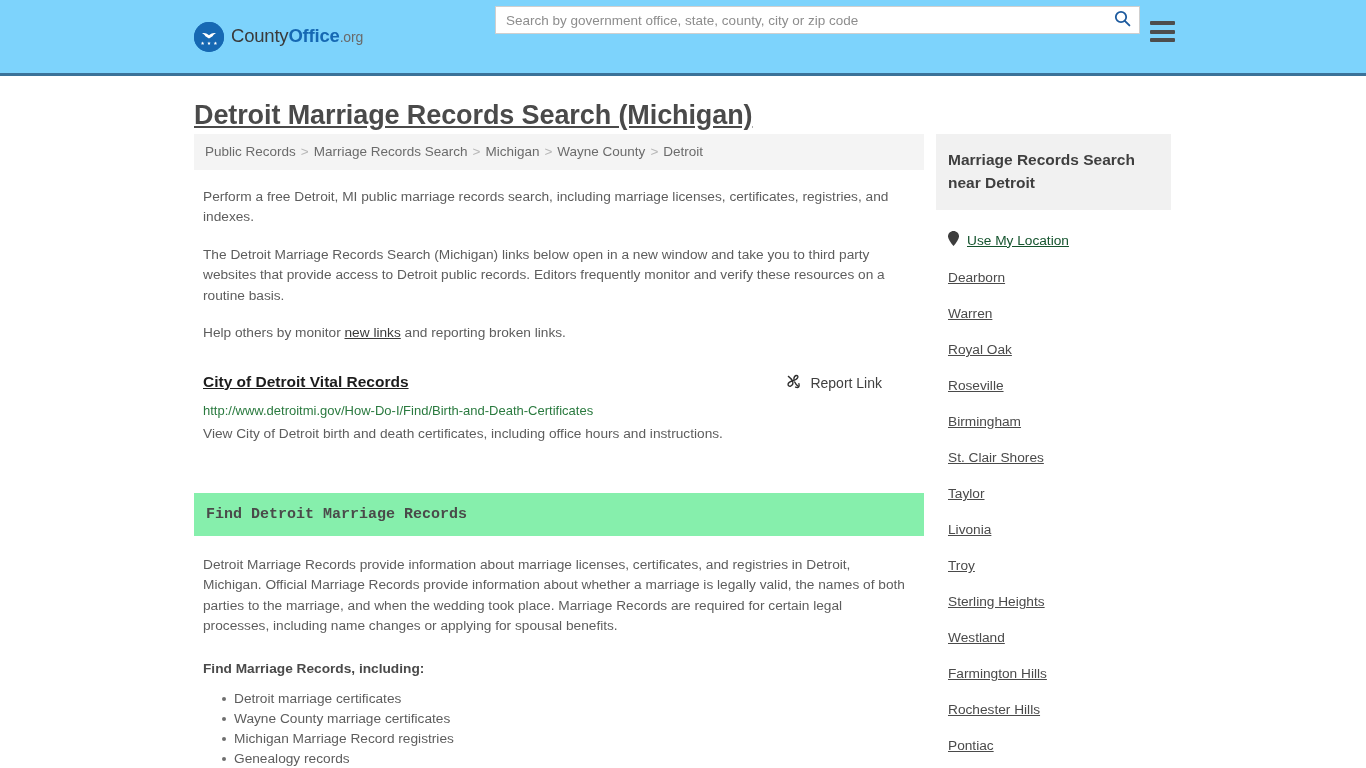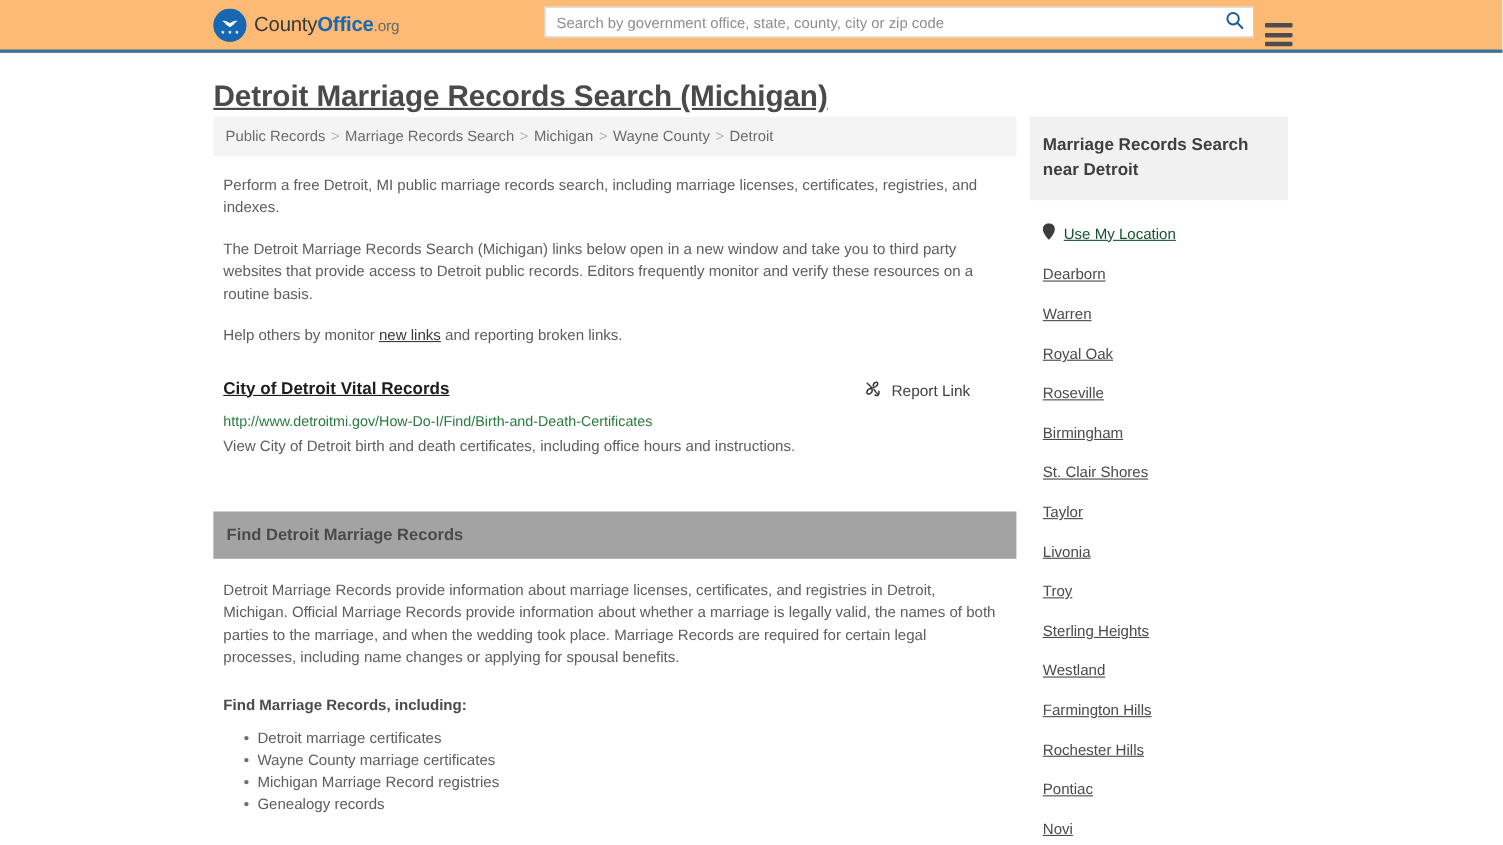--- a/index.html
+++ b/index.html
@@ -13,22 +13,22 @@
   body {
     font-family: "Liberation Sans", sans-serif;
     background: #ffffff;
     color: #555555;
     font-size: 14px;
     -webkit-font-smoothing: antialiased;
   }
 
   
   .site-header {
-    height: 48px;
-    background: #fdba74;
+    height: 76px;
+    background: #7dd3fc;
     border-bottom: 3px solid #3b7299;
     display: flex;
     align-items: center;
     position: relative;
   }
 
   .brand {
     display: flex;
     align-items: center;
     margin-left: 194px;
@@ -211,23 +211,24 @@
   }
   .result-desc {
     font-size: 13.7px;
     color: #5d5d5d;
     margin-top: 5px;
     line-height: 19px;
   }
 
   
   .section-bar {
-    background: #a3a3a3;
+    background: #86efac;
     padding: 13px 12px;
     margin-top: 50px;
+    font-family: Liberation Mono, monospace;
   }
   .section-bar h2 {
     font-size: 15px;
     font-weight: bold;
     color: #4a4a4a;
   }
 
   .section-body {
     padding-left: 9px;
     padding-right: 18px;

